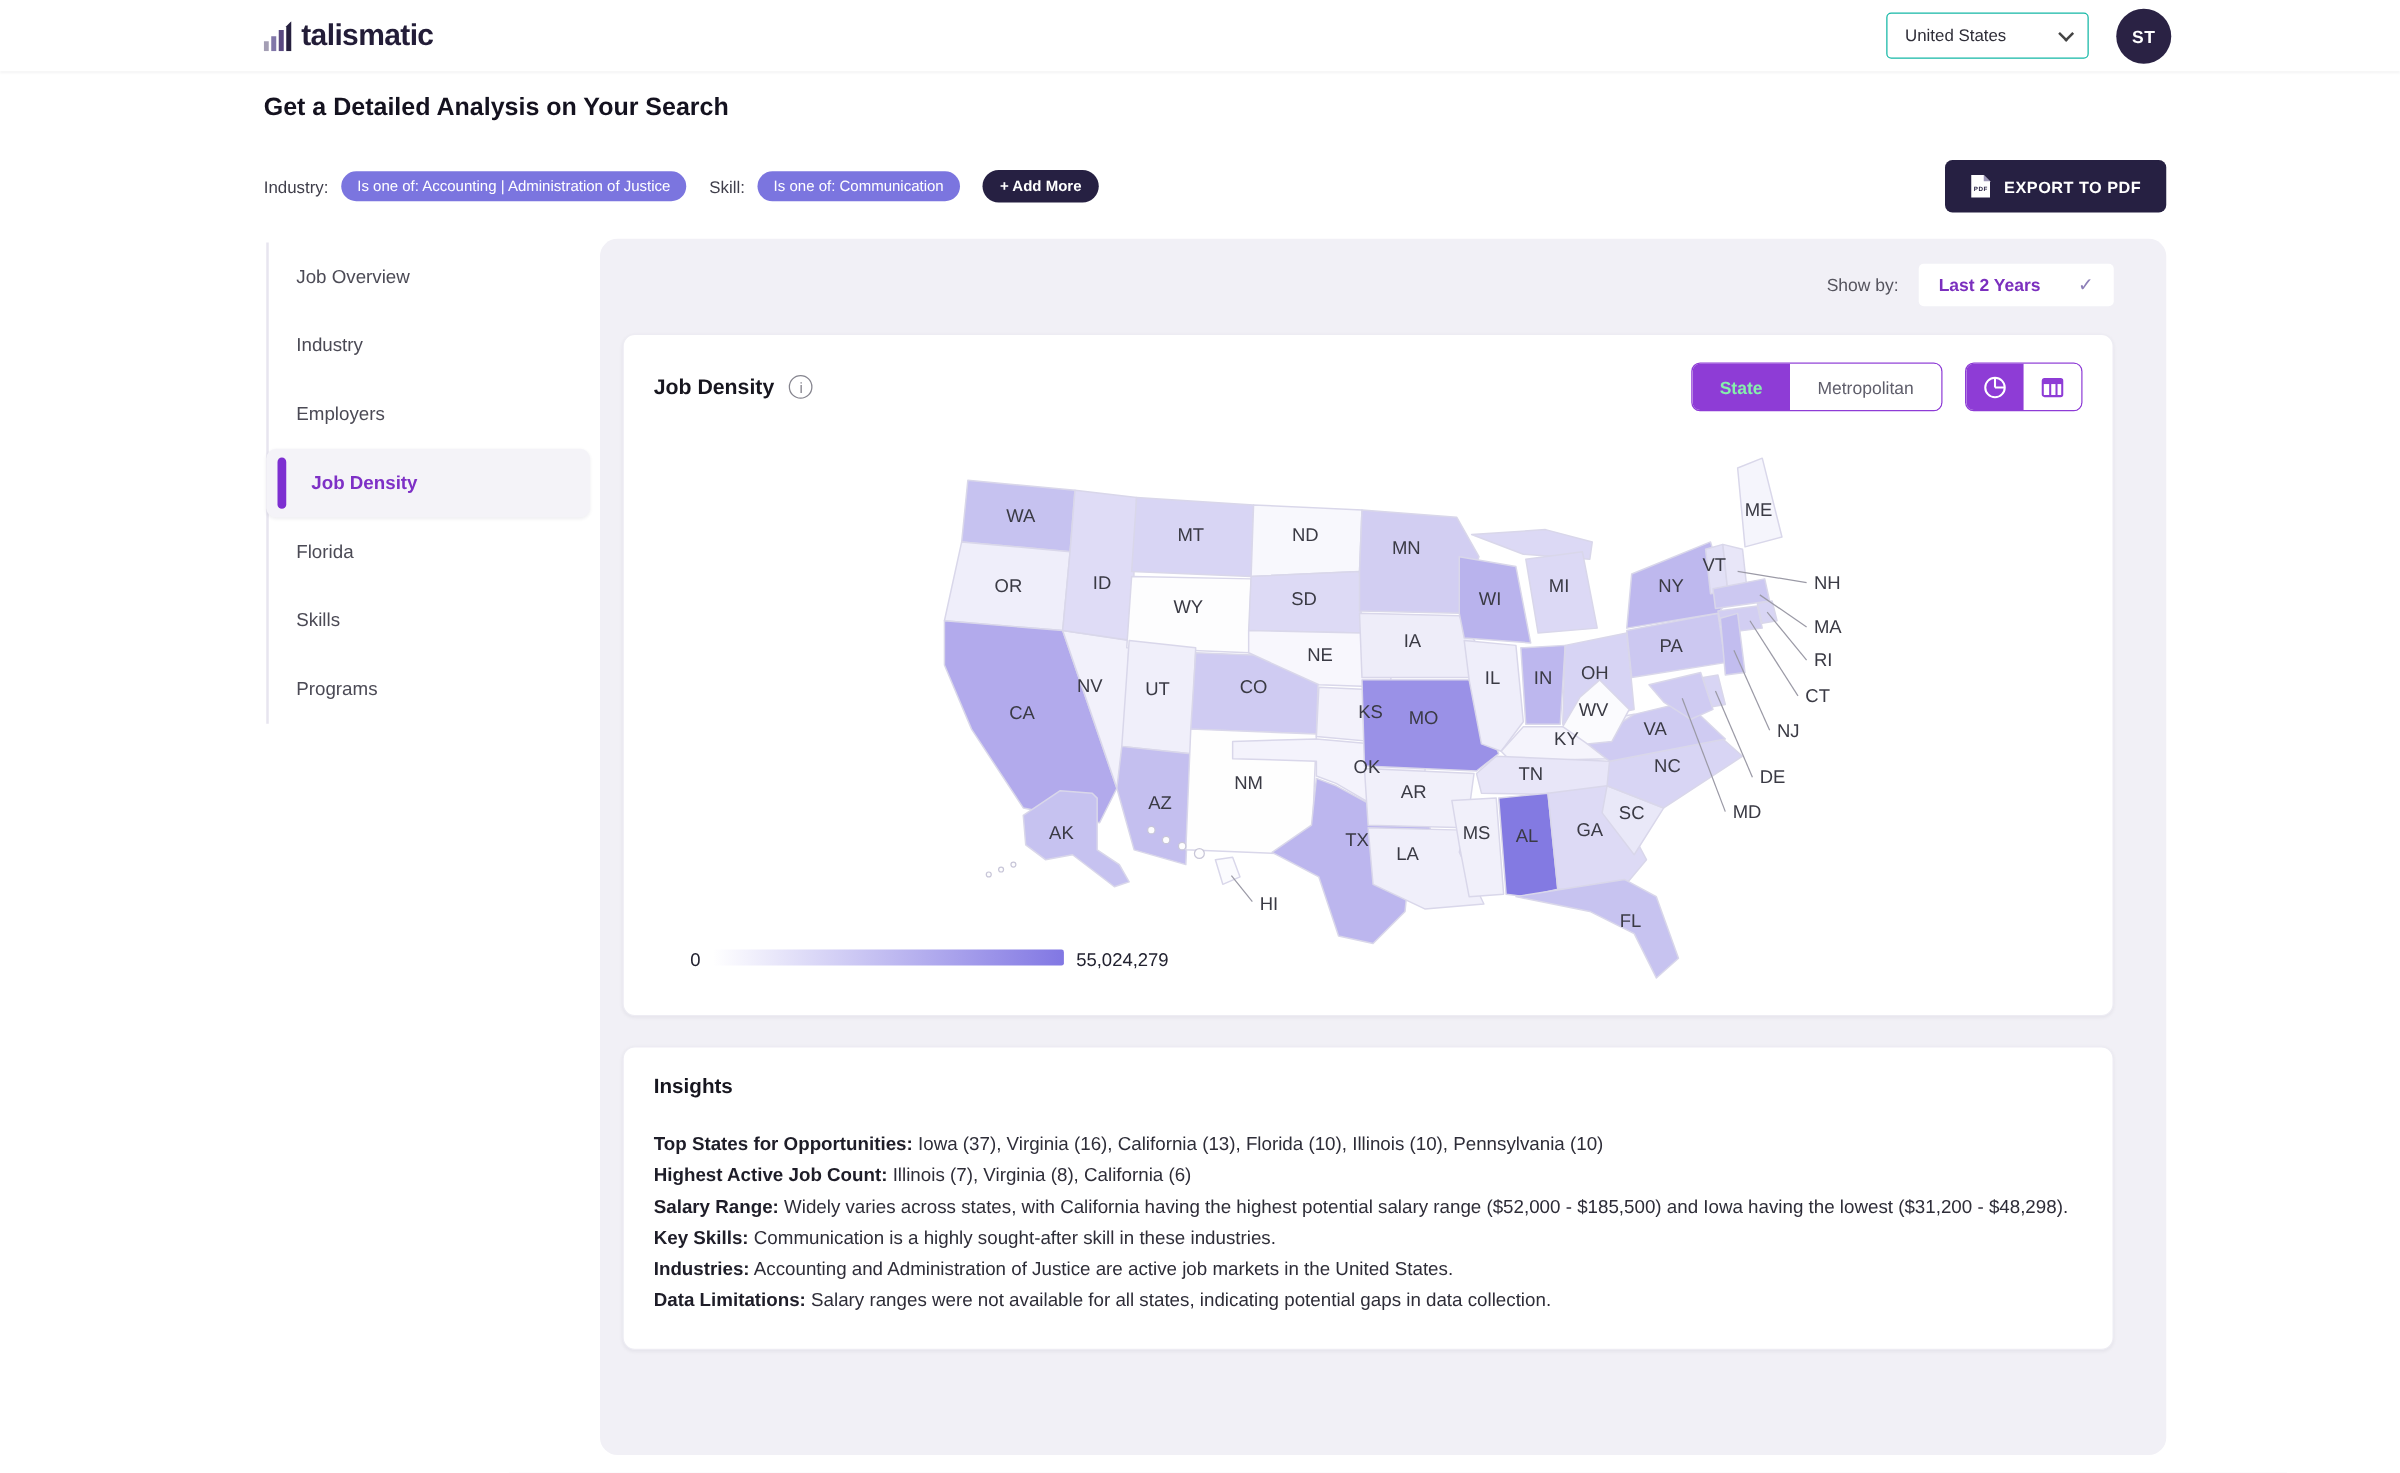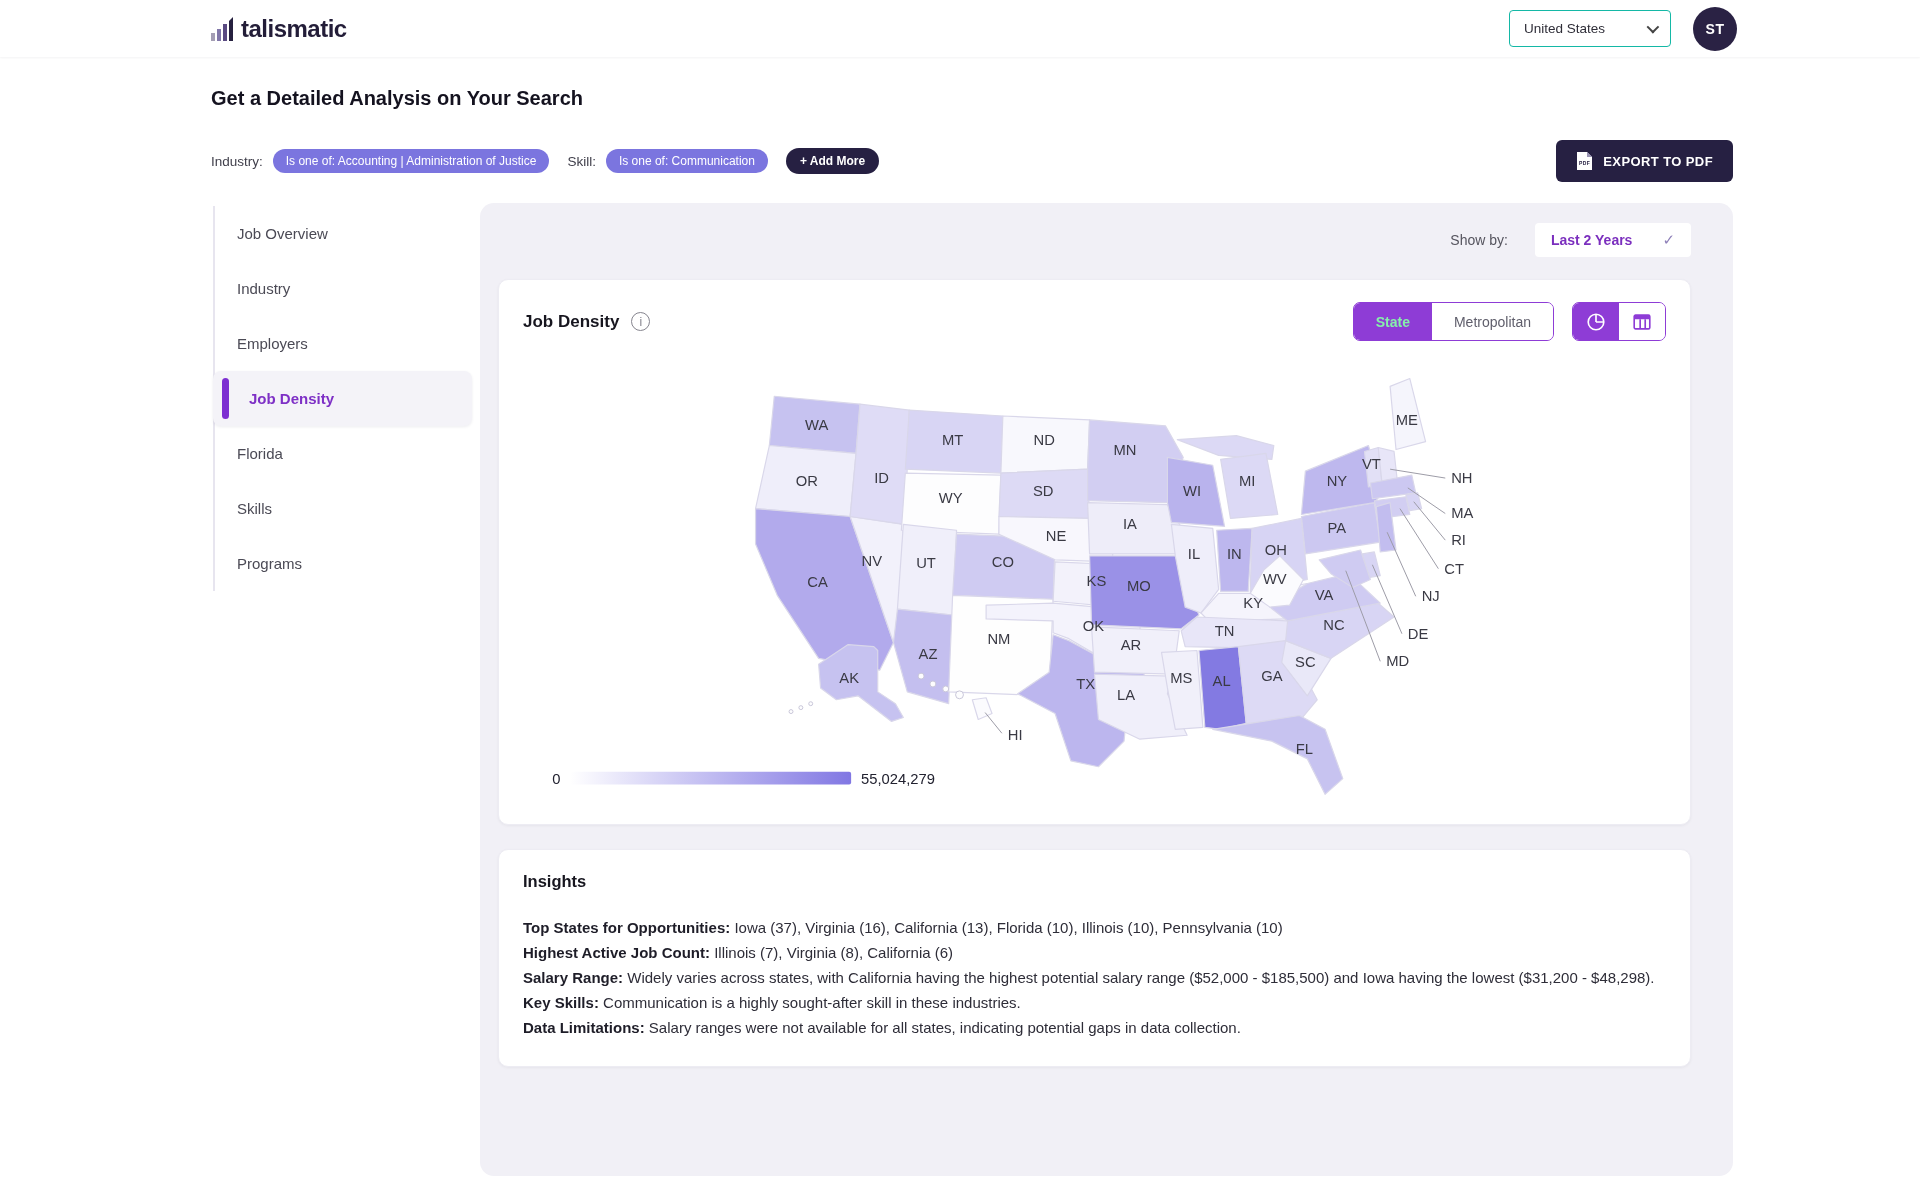--- a/index.html
+++ b/index.html
@@ -12,41 +12,41 @@
   .logo-text { font-size:24px; font-weight:800; color:#231D38; letter-spacing:-0.5px; line-height:1; }
   .top-right { display:flex; align-items:center; gap:22px; }
   .region-select { width:162px; height:37px; border:1px solid #14b8a6; border-radius:4px; background:#fff;
                    display:flex; align-items:center; justify-content:space-between; padding:0 14px; font-size:13.5px; color:#2F2E38; cursor:pointer; }
   .chev { width:9px; height:9px; border:solid #444; border-width:0 2.2px 2.2px 0; transform:rotate(45deg) translateY(-2px); }
   .avatar { width:44px; height:44px; border-radius:50%; background:#2A2244; color:#fff; font-size:14px; font-weight:bold;
             display:flex; align-items:center; justify-content:center; letter-spacing:.5px; }
 
   
   .page-wrap { padding:0 187px 0 211px; }
-  .page-title { margin-top:30px; font-size:20px; font-weight:bold; color:#14121F; }
+  .page-title { margin-top:18px; font-size:20px; font-weight:bold; color:#14121F; }
   .filter-row { margin-top:30px; display:flex; align-items:center; gap:10px; }
   .f-label { font-size:13.5px; color:#3F3E4A; }
   .chip { background:#7B75DF; color:#fff; font-size:12px; padding:5px 13px; border-radius:12px; white-space:nowrap; }
   .add-more { background:#262042; color:#fff; font-size:12px; font-weight:bold; padding:6px 14px; border-radius:13px; border:none; margin-left:8px; cursor:pointer; }
   .export-btn { margin-left:auto; background:#262042; color:#fff; border:none; border-radius:6px; height:42px; padding:0 20px;
                 font-size:13px; font-weight:bold; letter-spacing:.4px; display:flex; align-items:center; gap:10px; cursor:pointer; }
 
   
   .main { display:flex; margin-top:21px; padding-left:211px; padding-right:187px; }
   .sidebar { width:269px; flex:none; padding-top:3px; }
   .side-list { border-left:2px solid #E7E5EF; margin-left:2px; }
   .side-item { position:relative; height:55px; display:flex; align-items:center; padding-left:22px;
                font-size:15px; color:#4B4A55; cursor:pointer; }
   .side-item.active { background:#F4F3F8; border-radius:8px; margin-left:-2px; margin-right:8px; padding-left:36px;
                       color:#7E30C6; font-weight:bold; box-shadow:0 1px 3px rgba(30,20,60,.08); }
   .side-item.active::before { content:""; position:absolute; left:9px; top:7px; bottom:7px; width:7px; border-radius:4px; background:#7D2FD1; }
 
   .panel { flex:1; background:#F1F0F6; border-radius:14px; padding:20px 42px 28px 18px; min-height:973px; }
 
-  .showby-row { display:flex; justify-content:flex-end; align-items:center; gap:27px; margin-bottom:22px; }
+  .showby-row { display:flex; justify-content:flex-end; align-items:center; gap:16px; margin-bottom:22px; }
   .showby-label { font-size:14px; color:#55545E; }
   .showby-box { background:#fff; border-radius:4px; padding:8px 16px; display:flex; align-items:center; gap:30px; cursor:pointer; }
   .showby-value { font-size:14px; font-weight:bold; color:#7B2FBE; }
   .showby-check { color:#8D7FB8; font-size:15px; }
 
   .card { background:#fff; border:1px solid #EDECF3; border-radius:10px; box-shadow:0 1px 3px rgba(20,20,40,.05); }
   .density-card { padding:22px 24px 14px 24px; }
   .card-head { display:flex; align-items:center; }
   .card-title { font-size:17px; font-weight:bold; color:#17161F; }
   .info-icon { width:19px; height:19px; border:1.5px solid #85848E; border-radius:50%; color:#85848E; font-size:12px;
@@ -310,18 +310,19 @@
     </div>
 
     <div class="card insights-card">
       <div class="insights-title">Insights</div>
       <div class="insights-body">
         <div id="insight-lines">
             <div class="insight-line"><b>Top States for Opportunities:</b> <span>Iowa (37), Virginia (16), California (13), Florida (10), Illinois (10), Pennsylvania (10)</span></div>
             <div class="insight-line"><b>Highest Active Job Count:</b> <span>Illinois (7), Virginia (8), California (6)</span></div>
             <div class="insight-line"><b>Salary Range:</b> <span>Widely varies across states, with California having the highest potential salary range ($52,000 - $185,500) and Iowa having the lowest ($31,200 - $48,298).</span></div>
             <div class="insight-line"><b>Key Skills:</b> <span>Communication is a highly sought-after skill in these industries.</span></div>
+            <div class="insight-line"><b>Industries:</b> <span>Accounting and Administration of Justice are active job markets in the United States.</span></div>
             <div class="insight-line"><b>Data Limitations:</b> <span>Salary ranges were not available for all states, indicating potential gaps in data collection.</span></div>
           </div>
       </div>
     </div>
   </section>
 </div>
 
 </body></html>

